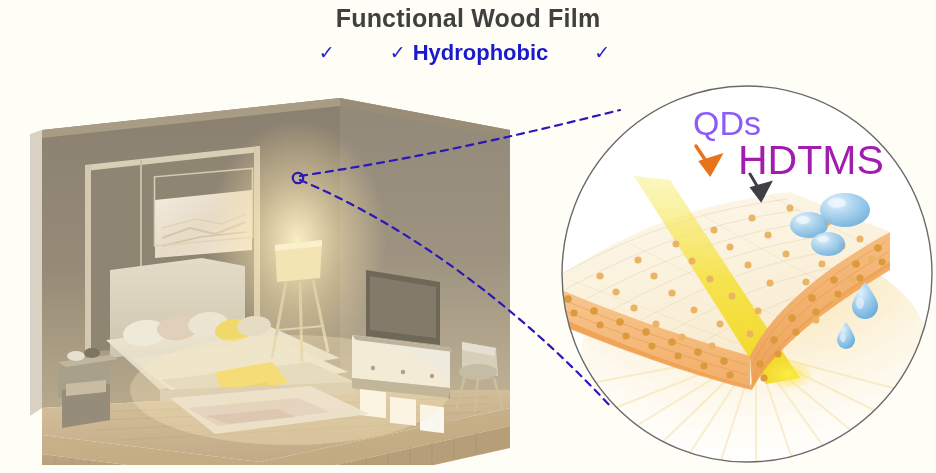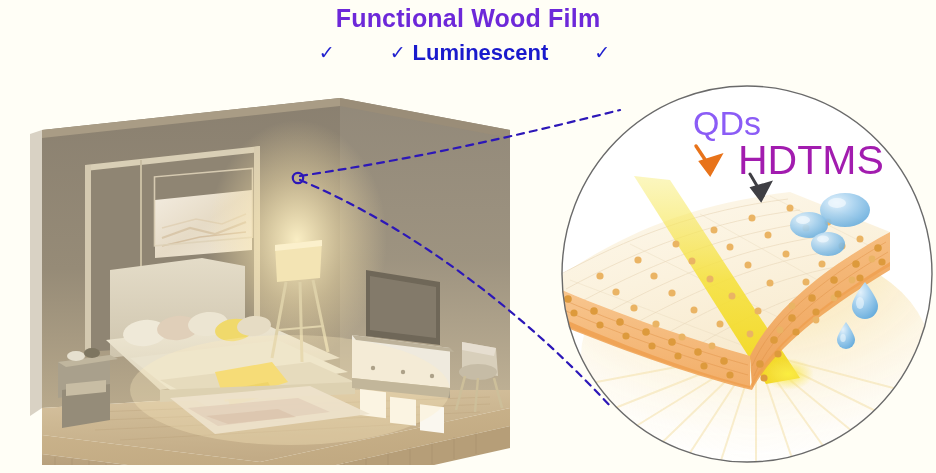--- a/index.html
+++ b/index.html
@@ -6,21 +6,21 @@
   body{
     width:936px;height:473px;overflow:hidden;position:relative;
     font-family:"Liberation Sans", sans-serif;
     background:#fffdf2;
   }
   #figure{position:absolute;inset:0;width:936px;height:473px;background:#fffef6;}
 
   
   .title-wrap{position:absolute;left:0;top:0;width:936px;z-index:40;text-align:center;}
   .main-title{
-    font-size:25px;font-weight:bold;color:#6d28d9;letter-spacing:.2px;
+    font-size:25px;font-weight:bold;color:#404040;letter-spacing:.2px;
     line-height:1;margin-top:6px;font-family:"Liberation Sans", sans-serif;
   }
   .feature-row{
     margin-top:9px;display:flex;justify-content:center;align-items:baseline;gap:0;
   }
   .feature{
     display:inline-flex;align-items:baseline;color:#1a1acc;font-weight:bold;font-size:22px;
   }
   .feature .check{
     font-size:19px;font-weight:400;margin-right:7px;color:#1f1fcf;
@@ -55,21 +55,21 @@
 
   <div class="title-wrap">
     <div class="main-title">Functional Wood Film</div>
     <div class="feature-row">
       <span class="feature">
         <span class="check">✓</span>
       </span>
       <span class="gap1"></span>
       <span class="feature">
         <span class="check">✓</span>
-        <span>Luminescent</span>
+        <span>Hydrophobic</span>
       </span>
       <span class="gap2"></span>
       <span class="feature">
         <span class="check">✓</span>
       </span>
     </div>
   </div>
 
   <div id="room">
     <svg class="room-svg" width="540" height="375" viewBox="0 0 540 375">

